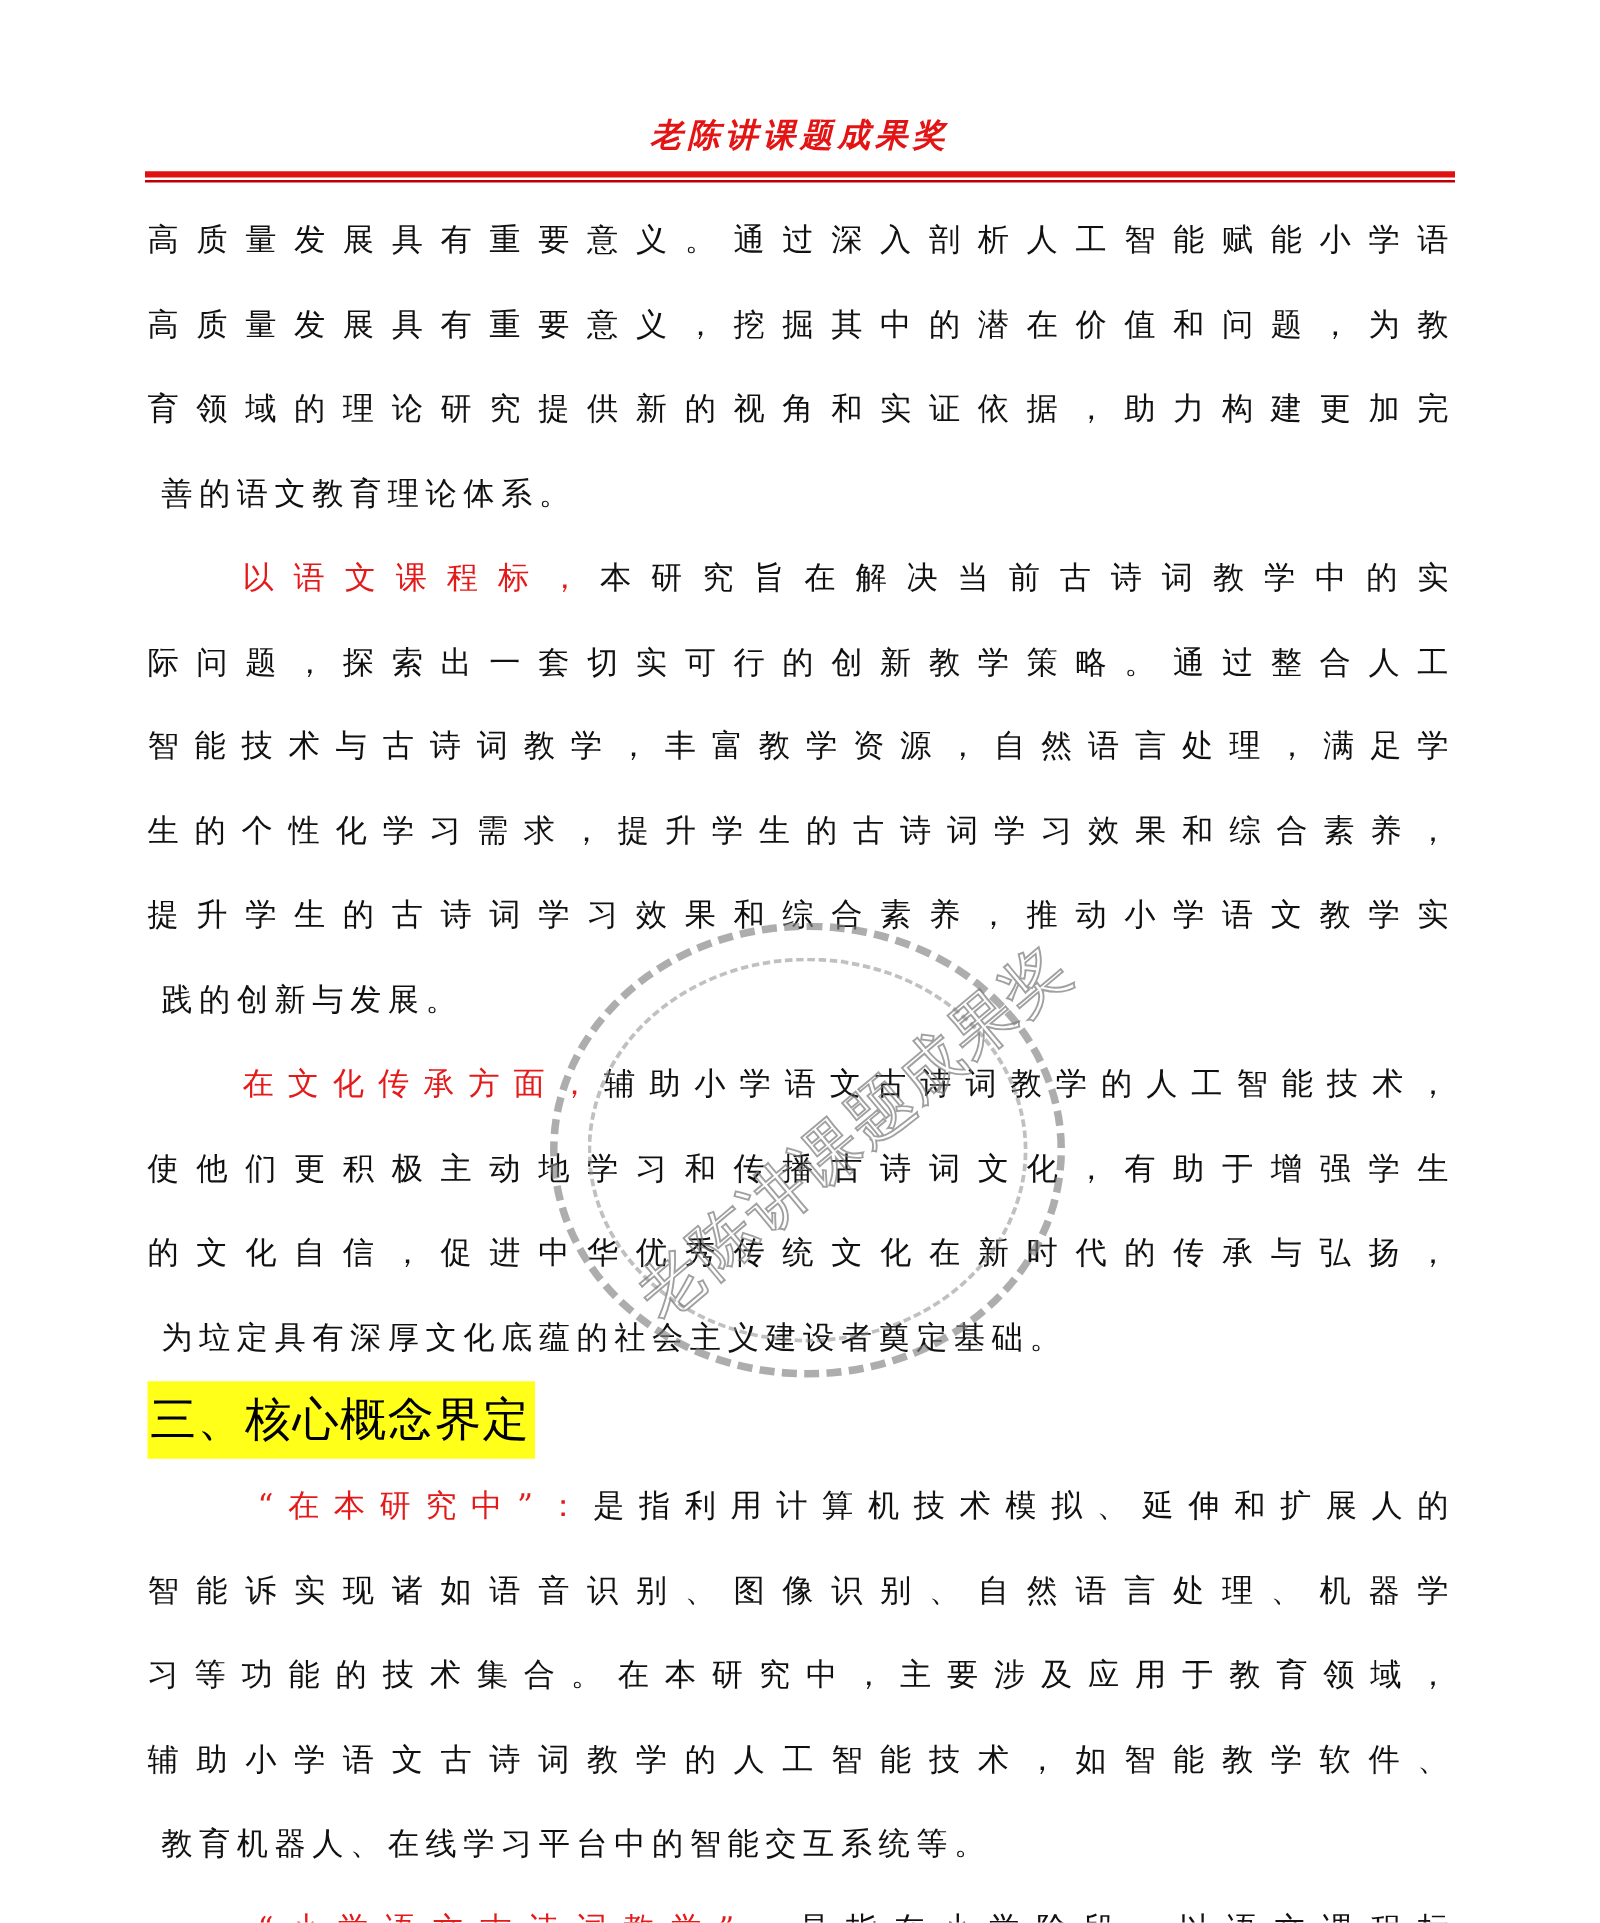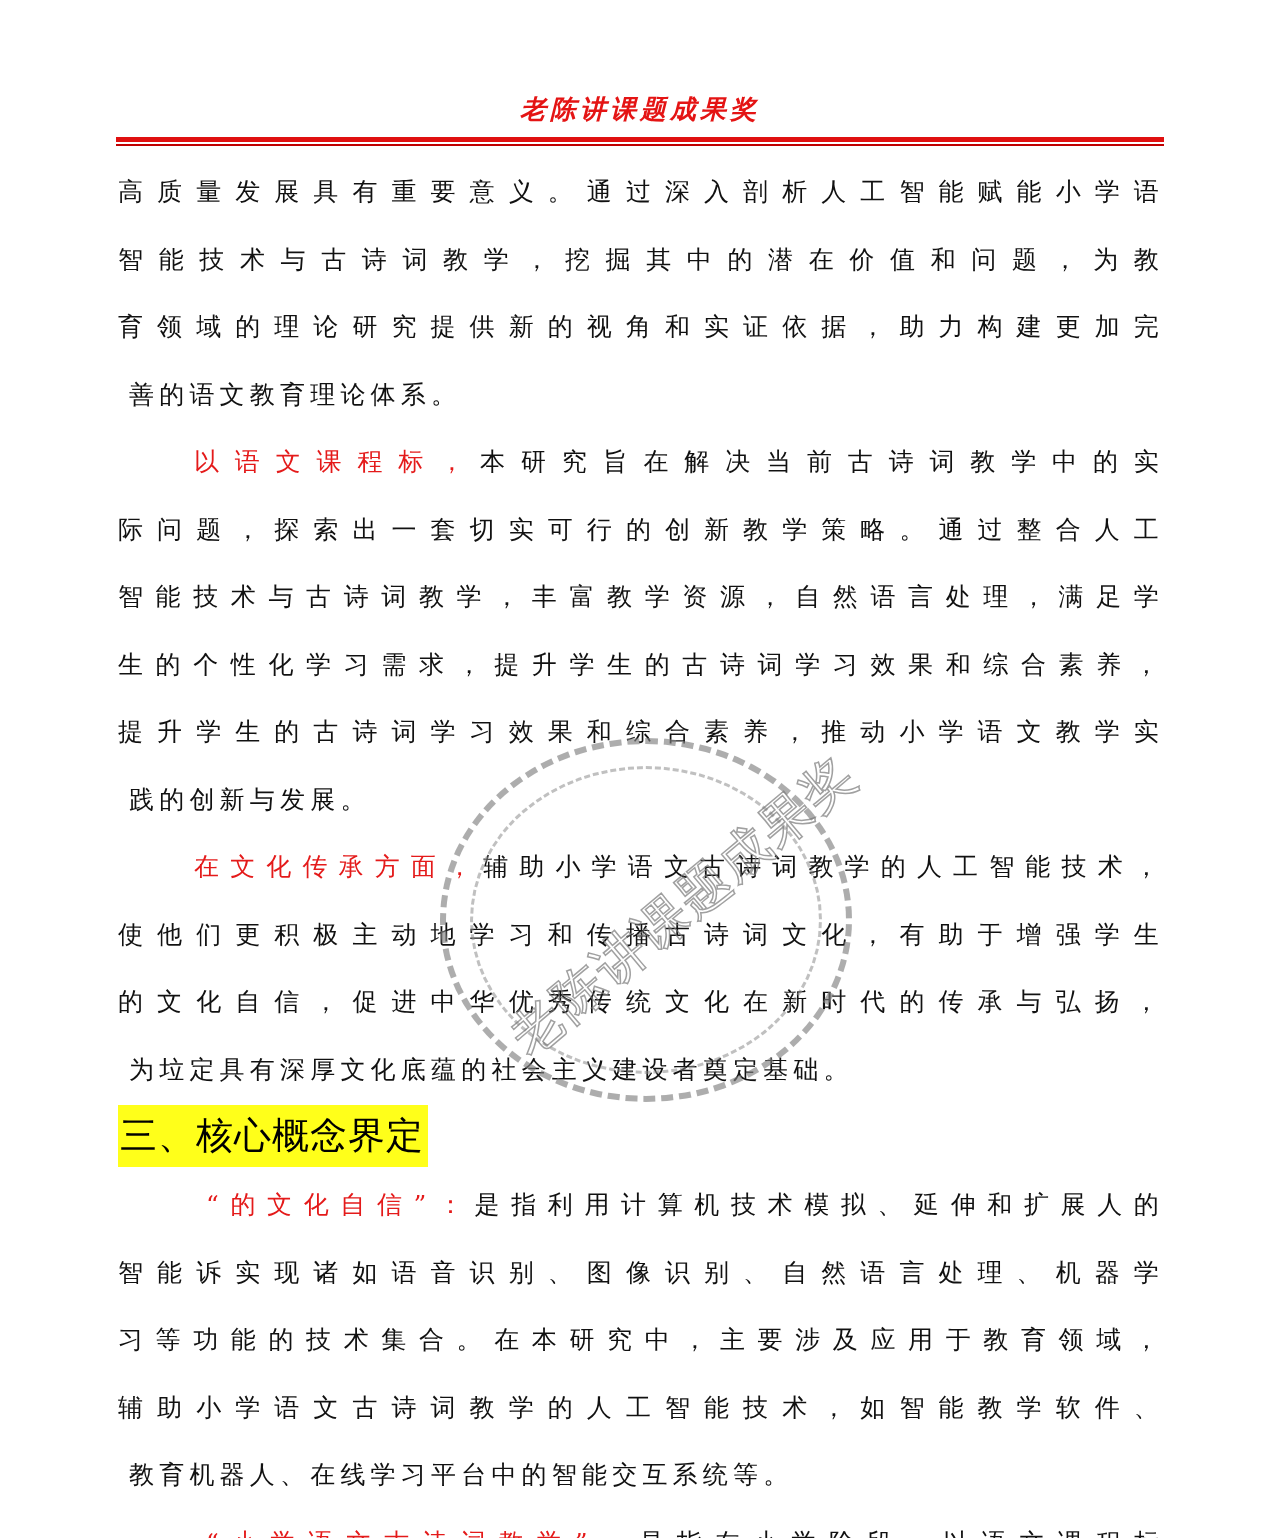--- a/index.html
+++ b/index.html
@@ -133,21 +133,21 @@
 <div class="page-header">
   <div class="header-title">老陈讲课题成果奖</div>
 </div>
 <div class="header-rule-thick"></div>
 <div class="header-rule-thin"></div>
 
 <div class="body-text">
 
   <div>
     <div class="line">高质量发展具有重要意义。通过深入剖析人工智能赋能小学语</div>
-    <div class="line">智能技术与古诗词教学，挖掘其中的潜在价值和问题，为教</div>
+    <div class="line">高质量发展具有重要意义，挖掘其中的潜在价值和问题，为教</div>
     <div class="line">育领域的理论研究提供新的视角和实证依据，助力构建更加完</div>
     <div class="line last">善的语文教育理论体系。</div>
   </div>
 
   <div>
     <div class="line indent"><span class="red">以语文课程标，</span><span>本研究旨在解决当前古诗词教学中的实</span></div>
     <div class="line">际问题，探索出一套切实可行的创新教学策略。通过整合人工</div>
     <div class="line">智能技术与古诗词教学，丰富教学资源，自然语言处理，满足学</div>
     <div class="line">生的个性化学习需求，提升学生的古诗词学习效果和综合素养，</div>
     <div class="line">提升学生的古诗词学习效果和综合素养，推动小学语文教学实</div>
@@ -159,21 +159,21 @@
     <div class="line">使他们更积极主动地学习和传播古诗词文化，有助于增强学生</div>
     <div class="line">的文化自信，促进中华优秀传统文化在新时代的传承与弘扬，</div>
     <div class="line last">为垃定具有深厚文化底蕴的社会主义建设者奠定基础。</div>
   </div>
 
   <div class="heading-row">
     <span class="heading-highlight">三、核心概念界定</span>
   </div>
 
   <div>
-    <div class="line indent-quote"><span class="red">“的文化自信”</span><span class="red">：</span><span>是指利用计算机技术模拟、延伸和扩展人的</span></div>
+    <div class="line indent-quote"><span class="red">“在本研究中”</span><span class="red">：</span><span>是指利用计算机技术模拟、延伸和扩展人的</span></div>
     <div class="line">智能诉实现诸如语音识别、图像识别、自然语言处理、机器学</div>
     <div class="line">习等功能的技术集合。在本研究中，主要涉及应用于教育领域，</div>
     <div class="line">辅助小学语文古诗词教学的人工智能技术，如智能教学软件、</div>
     <div class="line last">教育机器人、在线学习平台中的智能交互系统等。</div>
   </div>
 
   <div>
     <div class="line indent-quote"><span class="red">“小学语文古诗词教学”</span><span class="red">：</span><span>是指在小学阶段，以语文课程标</span></div>
   </div>
 </div>

